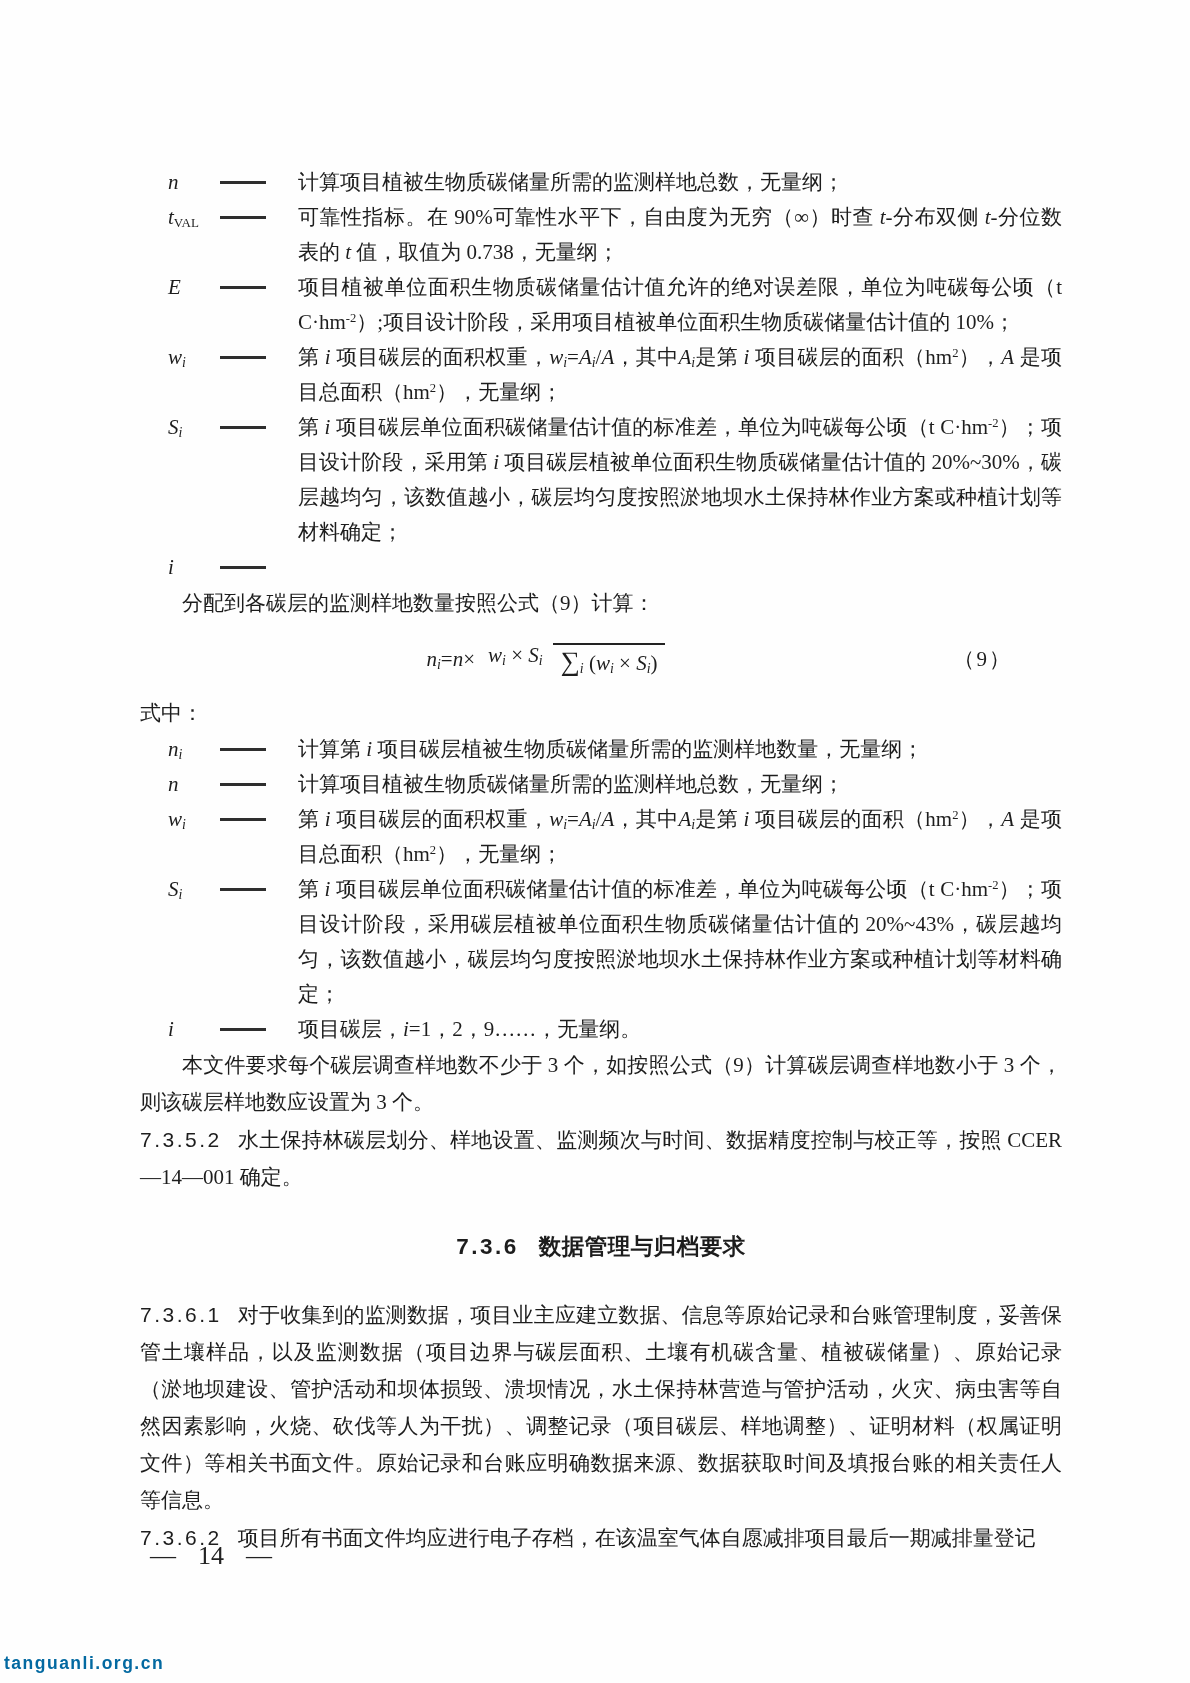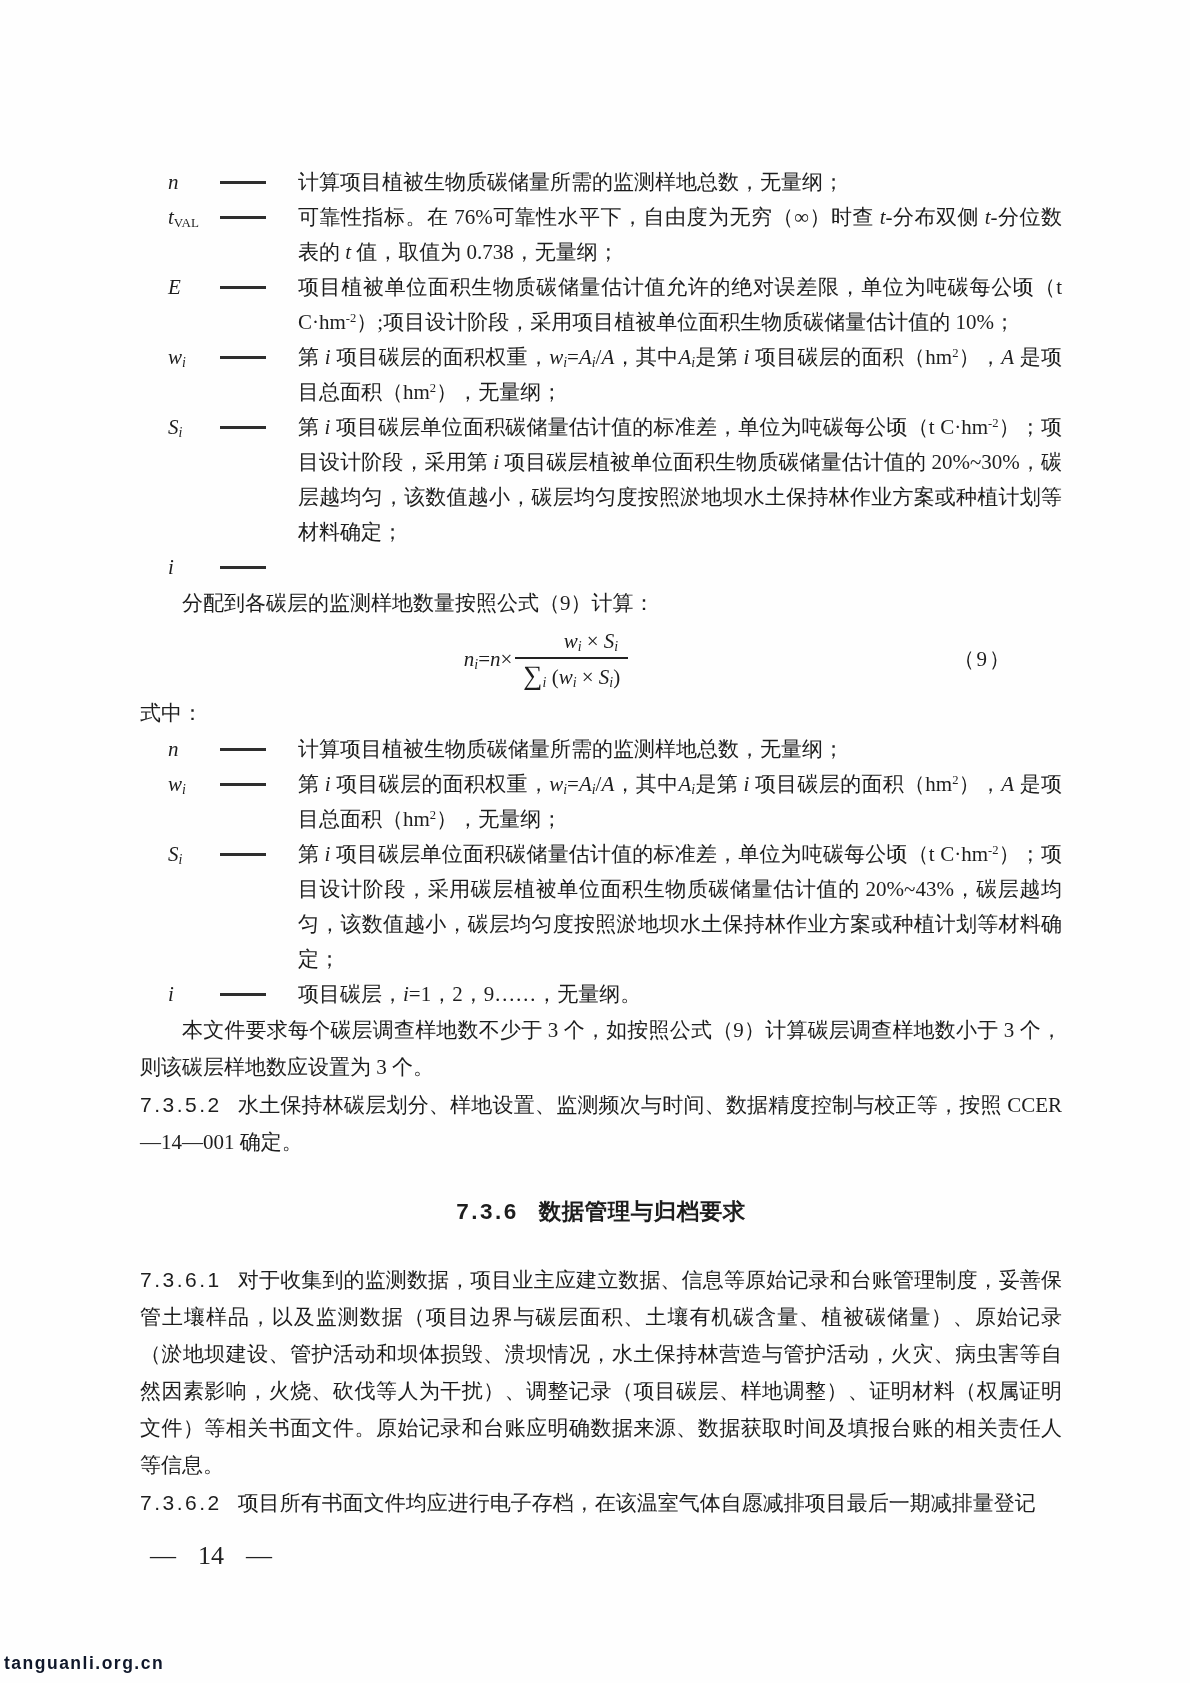--- a/index.html
+++ b/index.html
@@ -34,21 +34,21 @@
   .para{font-size:21px;line-height:37px;margin:0;text-align:justify;}
   .indent{text-indent:42px;}
 
   
   .formula-block{
     position:relative;height:70px;margin:2px 0 0 0;
     display:flex;align-items:center;justify-content:center;
     font-size:21px;
   }
   .formula-core{display:flex;align-items:center;transform:translateX(-55px);}
-  .fraction{display:inline-flex;flex-direction:column;align-items:flex-end;margin-left:3px;}
+  .fraction{display:inline-flex;align-items:flex-start;margin-left:3px;}
   .numer{padding:0 10px 4px;line-height:24px;}
   .denom{border-top:2.5px solid #222;padding:5px 8px 0;line-height:26px;}
   .eq-num{position:absolute;right:50px;top:50%;transform:translateY(-50%);letter-spacing:2px;}
 
   .where{line-height:38px;}
 
   .clause-num{
     font-family:"Liberation Sans","DejaVu Sans",sans-serif;
     letter-spacing:2.5px;margin-right:16px;
   }
@@ -61,21 +61,21 @@
 
   .footer{
     position:absolute;left:150px;top:1541px;
     display:flex;align-items:center;gap:22px;
     font-size:26px;color:#222;
   }
   .watermark{
     position:absolute;left:4px;top:1653px;
     font-family:"Liberation Sans","DejaVu Sans",sans-serif;
     font-weight:700;font-size:17.5px;letter-spacing:1.5px;
-    color:#0f172a;
+    color:#0369a1;
   }
 </style>
 </head>
 <body>
 
 <div class="page">
   <div class="content">
 
     <div class="def-list">
       <div class="def-row">
@@ -83,21 +83,21 @@
         <span class="dash-cell">
             <span class="dash"></span>
           </span>
         <span class="def"><span>计算项目植被生物质碳储量所需的监测样地总数，无量纲；</span></span>
       </div>
       <div class="def-row">
         <span class="term"><span class="rt-i">t</span><span class="rt-sub">VAL</span></span>
         <span class="dash-cell">
             <span class="dash"></span>
           </span>
-        <span class="def"><span>可靠性指标。在 76%可靠性水平下，自由度为无穷（∞）时查 </span><span class="rt-i">t</span><span>-分布双侧 </span><span class="rt-i">t</span><span>-分位数表的 </span><span class="rt-i">t</span><span> 值，取值为 0.738，无量纲；</span></span>
+        <span class="def"><span>可靠性指标。在 90%可靠性水平下，自由度为无穷（∞）时查 </span><span class="rt-i">t</span><span>-分布双侧 </span><span class="rt-i">t</span><span>-分位数表的 </span><span class="rt-i">t</span><span> 值，取值为 0.738，无量纲；</span></span>
       </div>
       <div class="def-row">
         <span class="term"><span class="rt-i">E</span></span>
         <span class="dash-cell">
             <span class="dash"></span>
           </span>
         <span class="def"><span>项目植被单位面积生物质碳储量估计值允许的绝对误差限，单位为吨碳每公顷（t C·hm</span><span class="rt-sup">-2</span><span>）;项目设计阶段，采用项目植被单位面积生物质碳储量估计值的 10%；</span></span>
       </div>
       <div class="def-row">
         <span class="term"><span class="rt-i">w</span><span class="rt-isub">i</span></span>
@@ -130,20 +130,27 @@
           <span class="numer"><span class="rt-i">w</span><span class="rt-isub">i</span><span> × </span><span class="rt-i">S</span><span class="rt-isub">i</span></span>
           <span class="denom"><span class="rt-sum">∑</span><span class="rt-isub">i</span><span> (</span><span class="rt-i">w</span><span class="rt-isub">i</span><span> × </span><span class="rt-i">S</span><span class="rt-isub">i</span><span>)</span></span>
         </span>
       </span>
       <span class="eq-num">（9）</span>
     </div>
 
     <p class="para where">式中：</p>
 
     <div class="def-list">
+      <div class="def-row">
+        <span class="term"><span class="rt-i">n</span><span class="rt-isub">i</span></span>
+        <span class="dash-cell">
+            <span class="dash"></span>
+          </span>
+        <span class="def"><span>计算第 </span><span class="rt-i">i</span><span> 项目碳层植被生物质碳储量所需的监测样地数量，无量纲；</span></span>
+      </div>
       <div class="def-row">
         <span class="term"><span class="rt-i">n</span></span>
         <span class="dash-cell">
             <span class="dash"></span>
           </span>
         <span class="def"><span>计算项目植被生物质碳储量所需的监测样地总数，无量纲；</span></span>
       </div>
       <div class="def-row">
         <span class="term"><span class="rt-i">w</span><span class="rt-isub">i</span></span>
         <span class="dash-cell">

